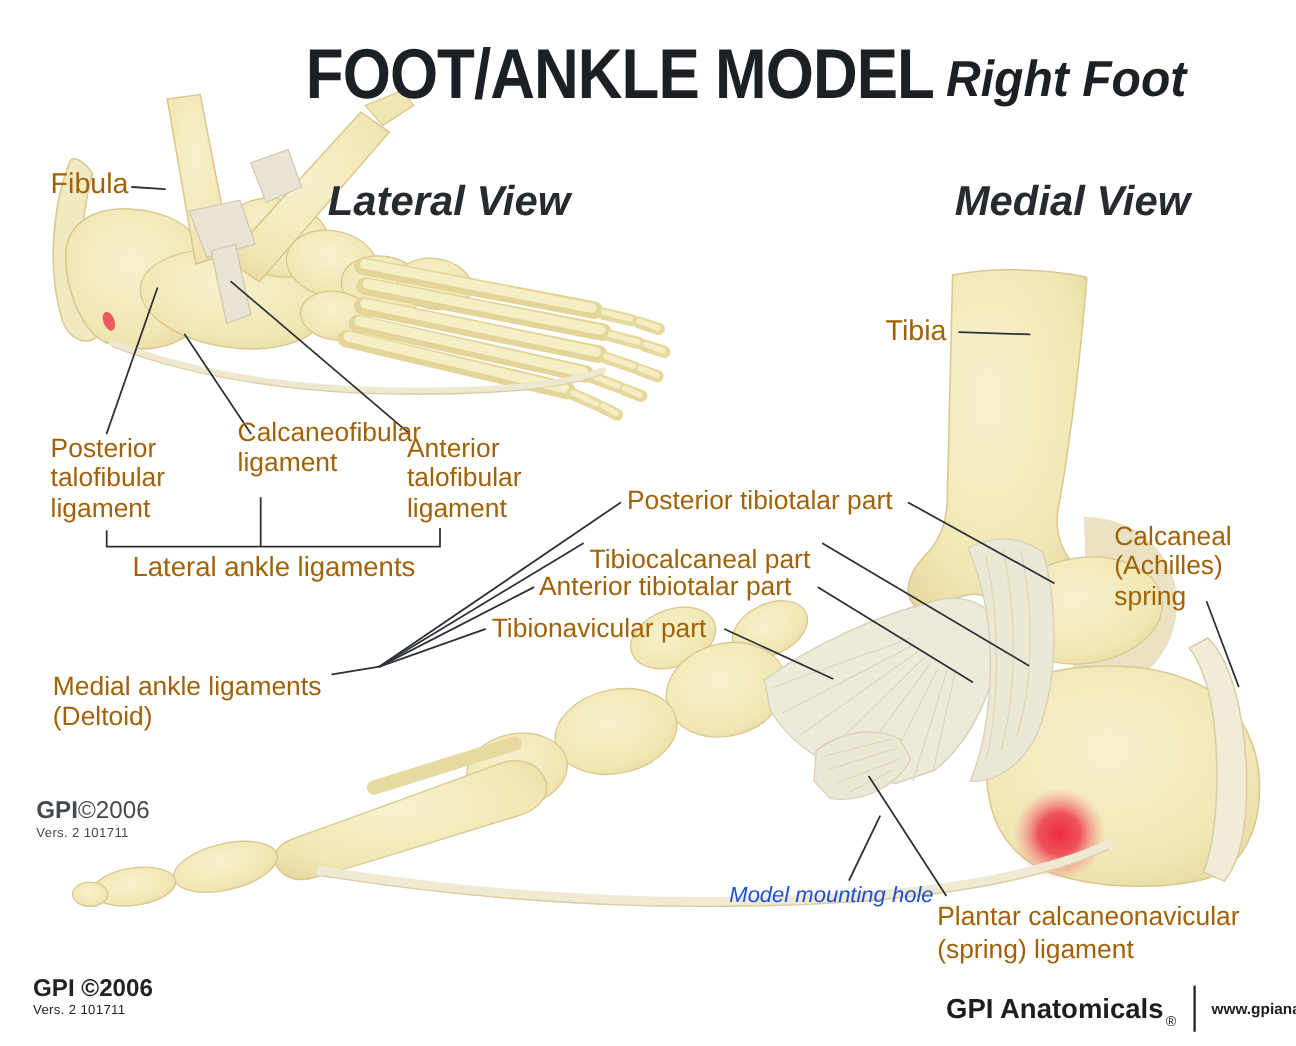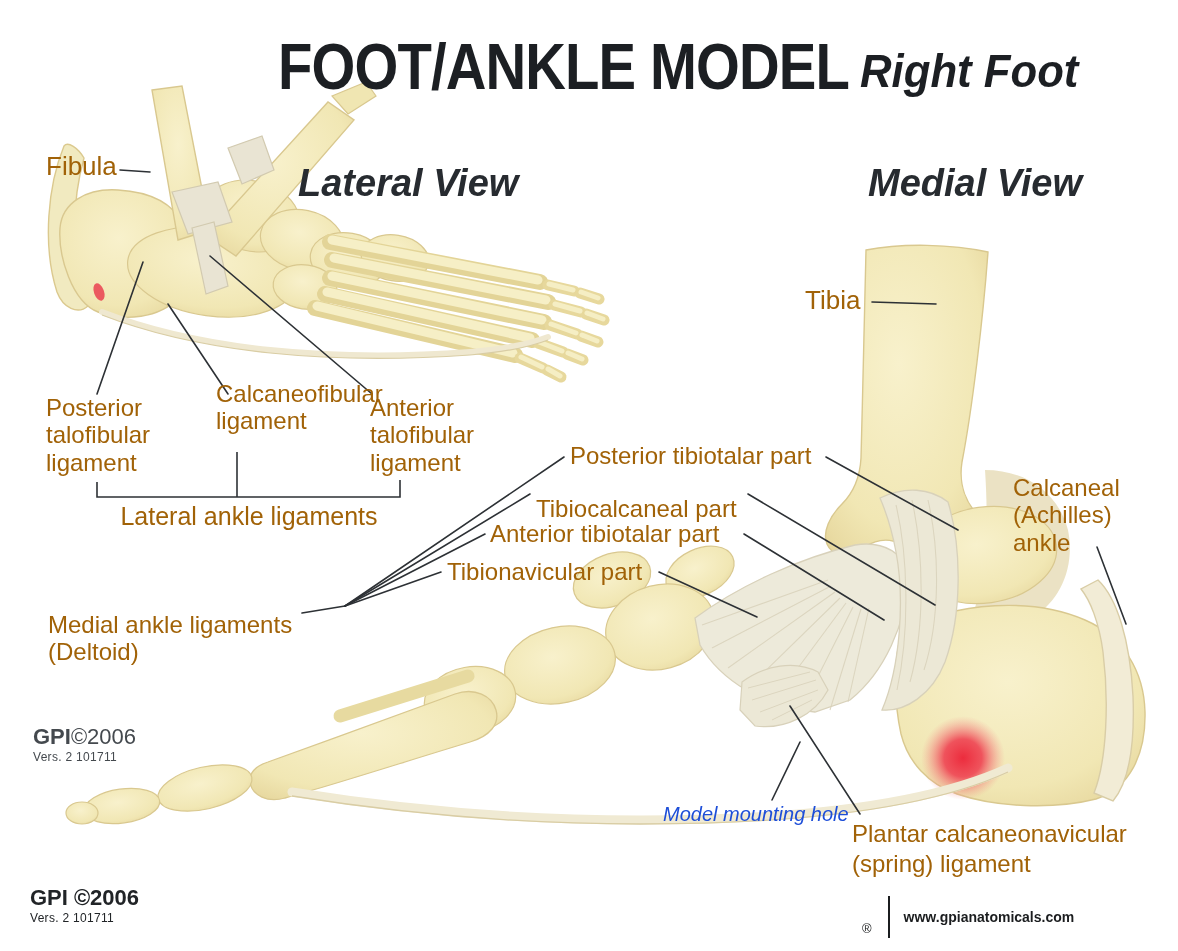--- a/index.html
+++ b/index.html
@@ -239,31 +239,32 @@
 <div id="lbl-calcfib" class="lbl">Calcaneofibular ligament</div>
 <div id="lbl-ant-talofib" class="lbl">Anterior talofibular ligament</div>
 <div id="lbl-lat-group" class="lbl center">Lateral ankle ligaments</div>
 
 <div id="lbl-tibia" class="lbl nowrap">Tibia</div>
 <div id="lbl-post-tibiotalar" class="lbl nowrap">Posterior tibiotalar part</div>
 <div id="lbl-tibiocalcaneal" class="lbl nowrap">Tibiocalcaneal part</div>
 <div id="lbl-ant-tibiotalar" class="lbl nowrap">Anterior tibiotalar part</div>
 <div id="lbl-tibionavicular" class="lbl nowrap">Tibionavicular part</div>
 <div id="lbl-med-group" class="lbl">Medial ankle ligaments (Deltoid)</div>
-<div id="lbl-calc-tendon" class="lbl">Calcaneal (Achilles) ankle</div>
+<div id="lbl-calc-tendon" class="lbl">Calcaneal (Achilles) spring</div>
 <div id="lbl-mounting-hole" class="lbl nowrap">Model mounting hole</div>
 <div id="lbl-spring" class="lbl">Plantar calcaneonavicular (spring) ligament</div>
 
 <div id="stamp-mid" class="stamp">
   <div class="row1"><span class="brand">GPI</span><span class="year">©2006</span></div>
   <div class="row2">Vers. 2 101711</div>
 </div>
 
 <div id="stamp-bottom" class="stamp">
   <div class="row1"><span class="brand">GPI</span><span class="year">©2006</span></div>
   <div class="row2">Vers. 2 101711</div>
 </div>
 
 <div id="footer">
+  <span class="brand">GPI Anatomicals</span>
   <span class="reg">®</span>
   <span class="divider"></span>
   <span class="url">www.gpianatomicals.com</span>
 </div>
 
 </body></html>

